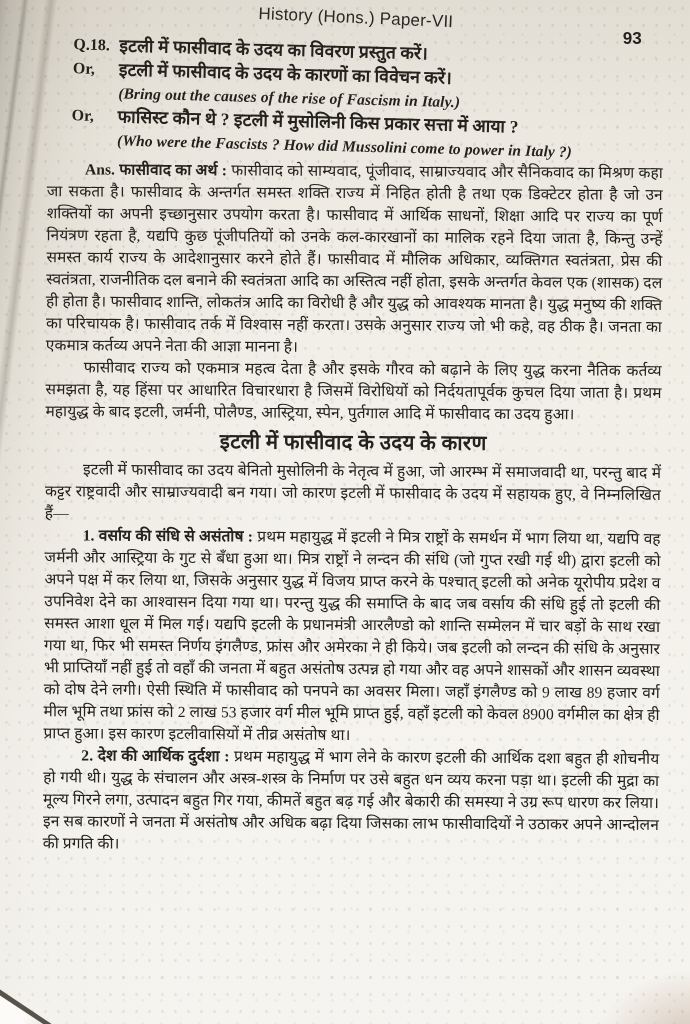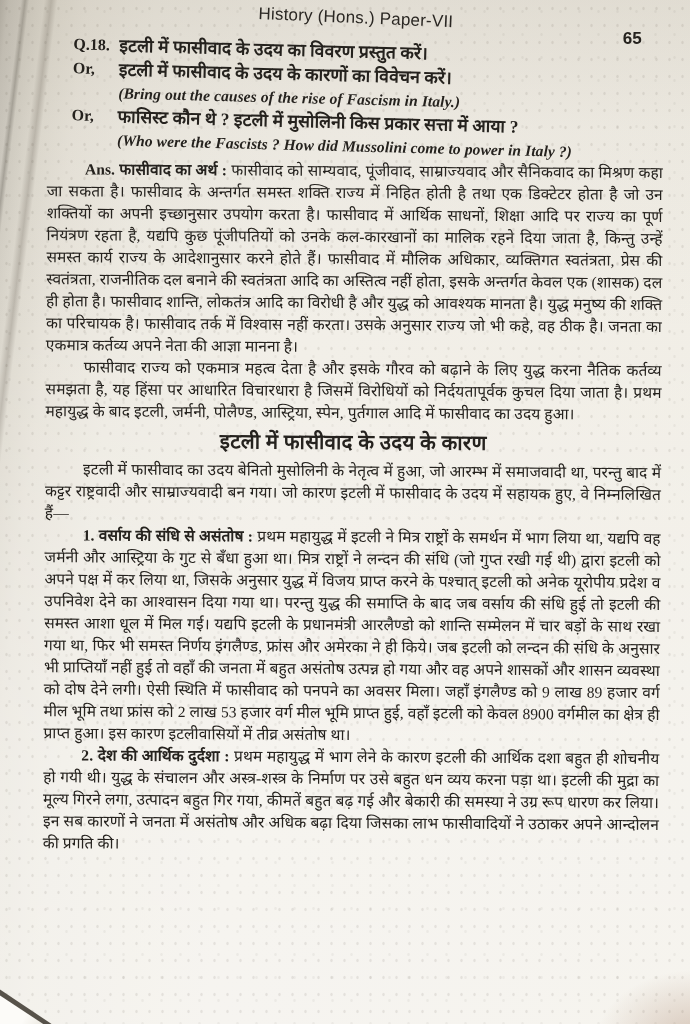--- a/index.html
+++ b/index.html
@@ -115,21 +115,21 @@
 
 <div class="scan">
 
   <div class="corner-dark"></div>
   <div class="corner-white"></div>
 
   <div class="content">
 
     <div class="running-title">History (Hons.) Paper-VII</div>
 
-    <div class="page-number">65</div>
+    <div class="page-number">93</div>
 
     <div class="question-block">
       <div class="q-row">
         <span class="q-label">Q.18.</span>
         <span class="q-hindi">इटली में फासीवाद के उदय का विवरण प्रस्तुत करें।</span>
       </div>
       <div class="q-row">
         <span class="q-label">Or,</span>
         <span class="q-hindi">इटली में फासीवाद के उदय के कारणों का विवेचन करें।</span>
       </div>

